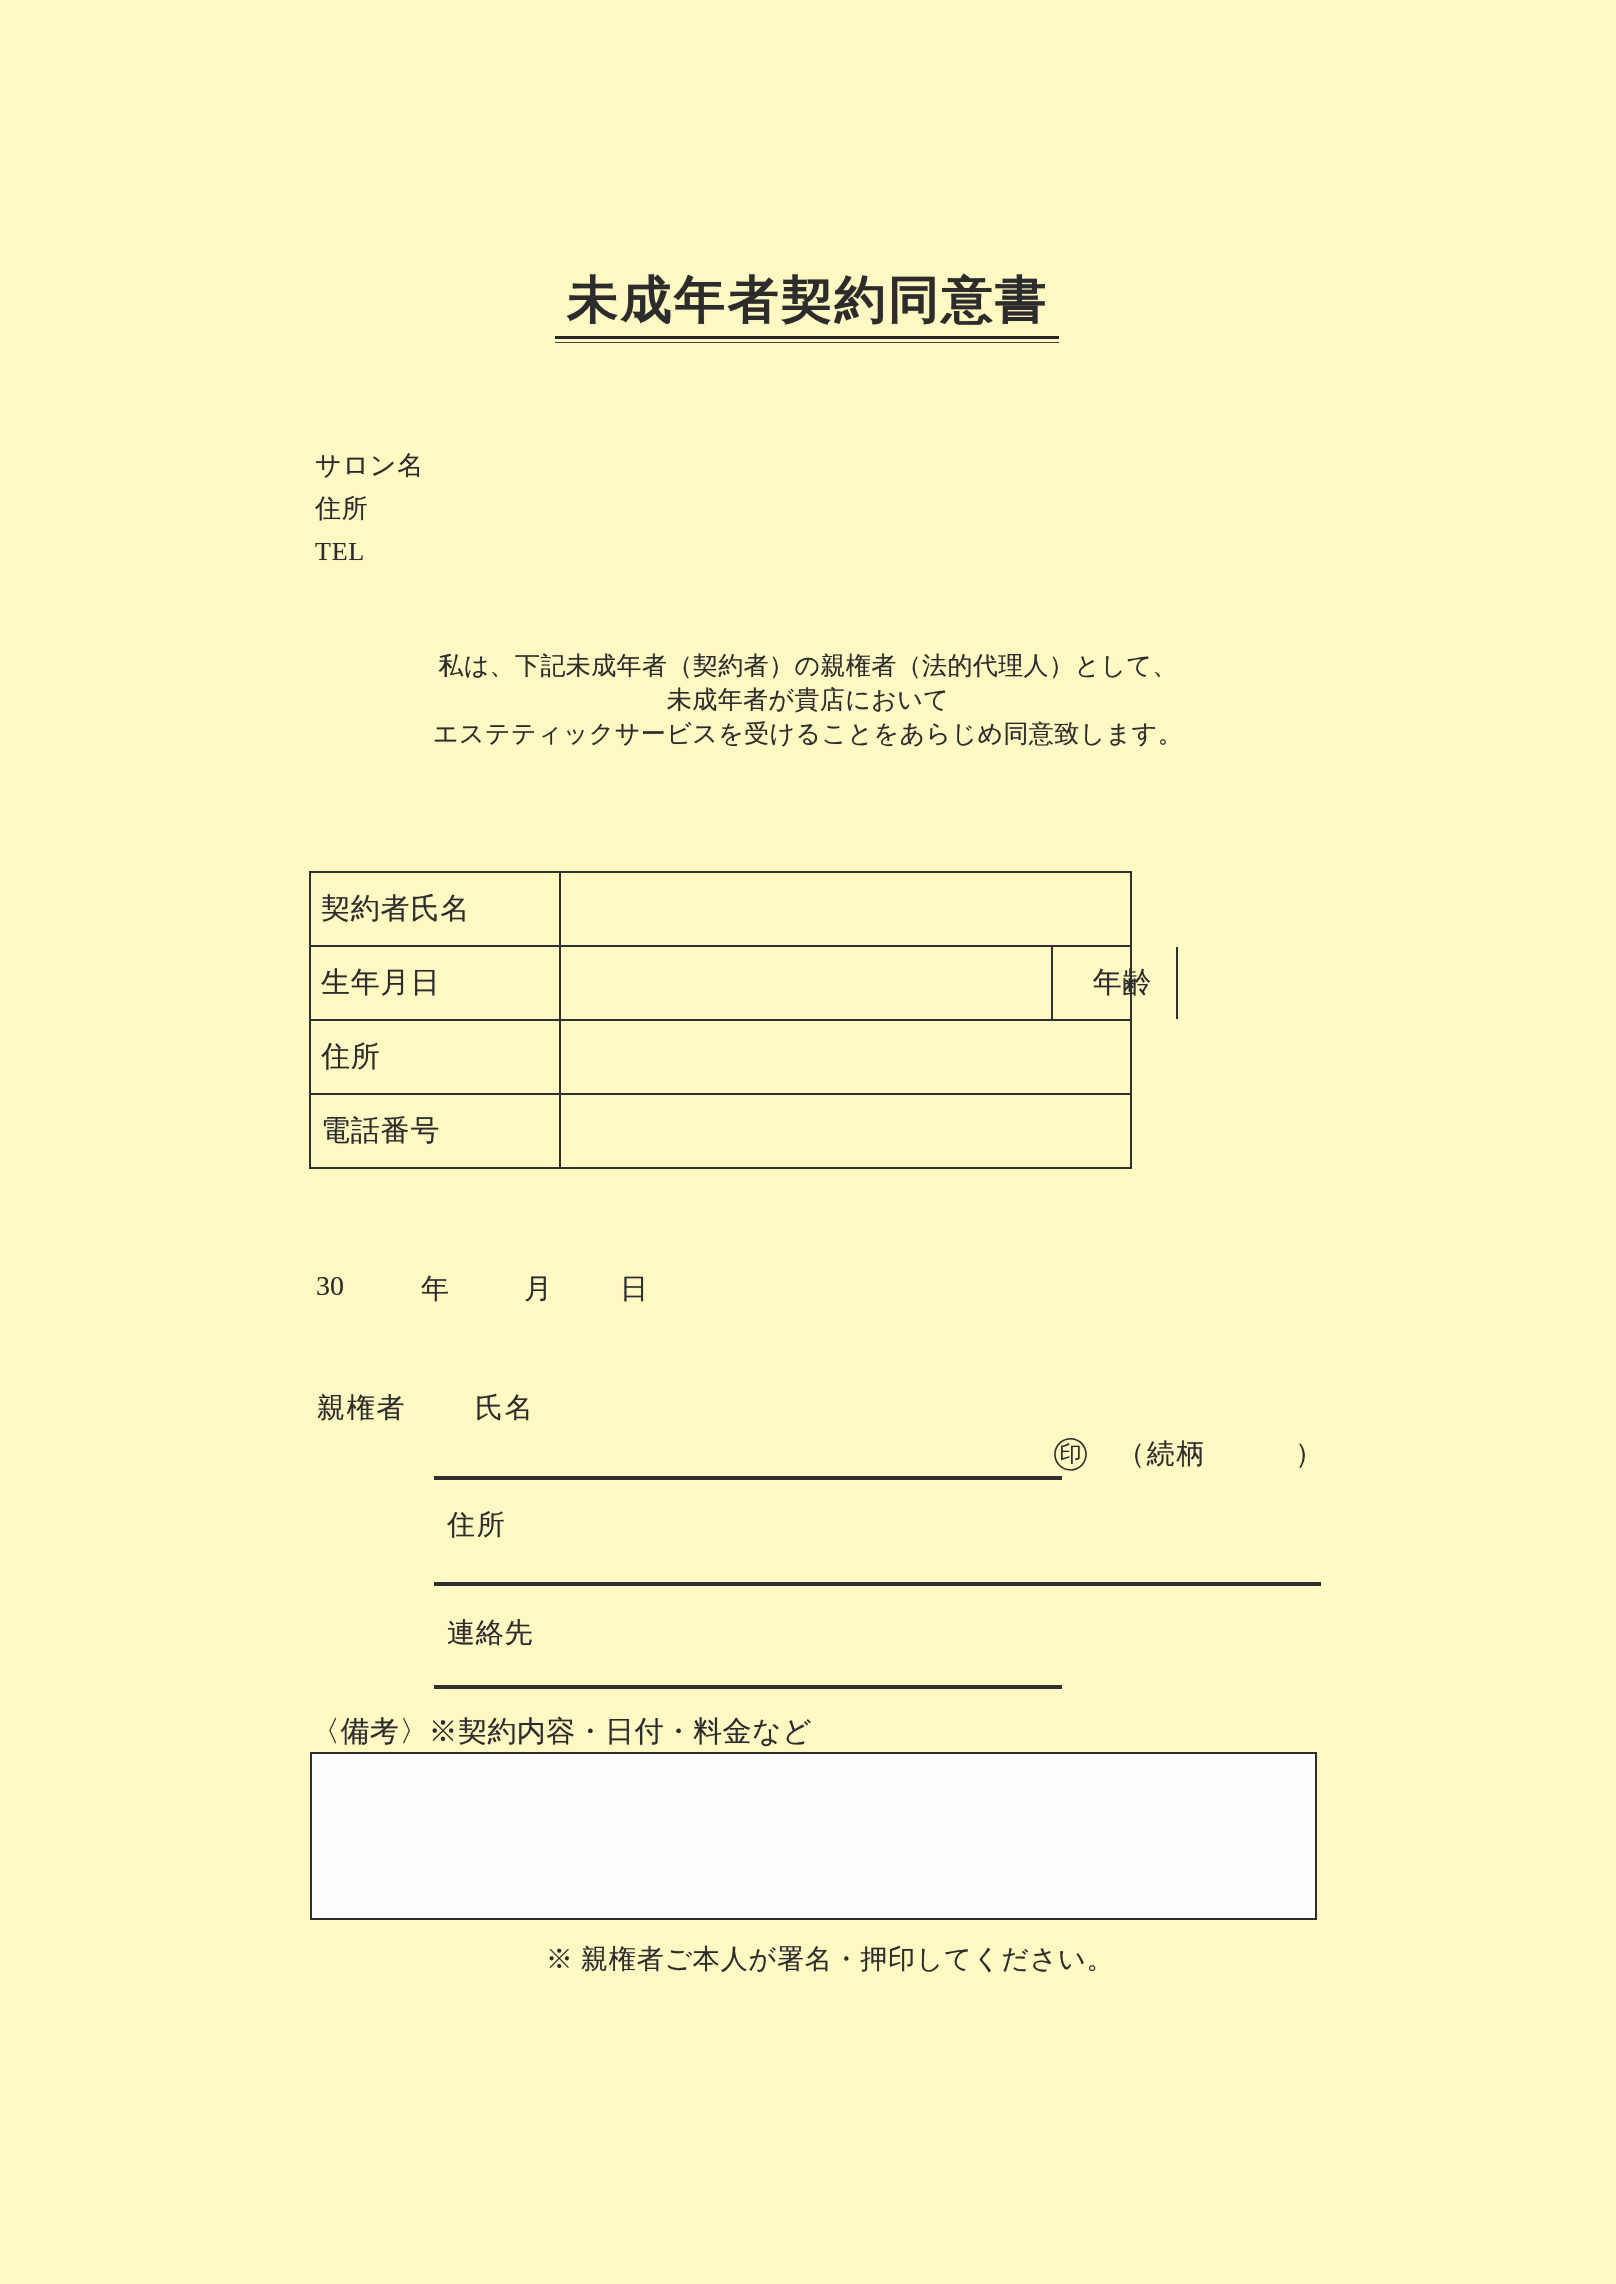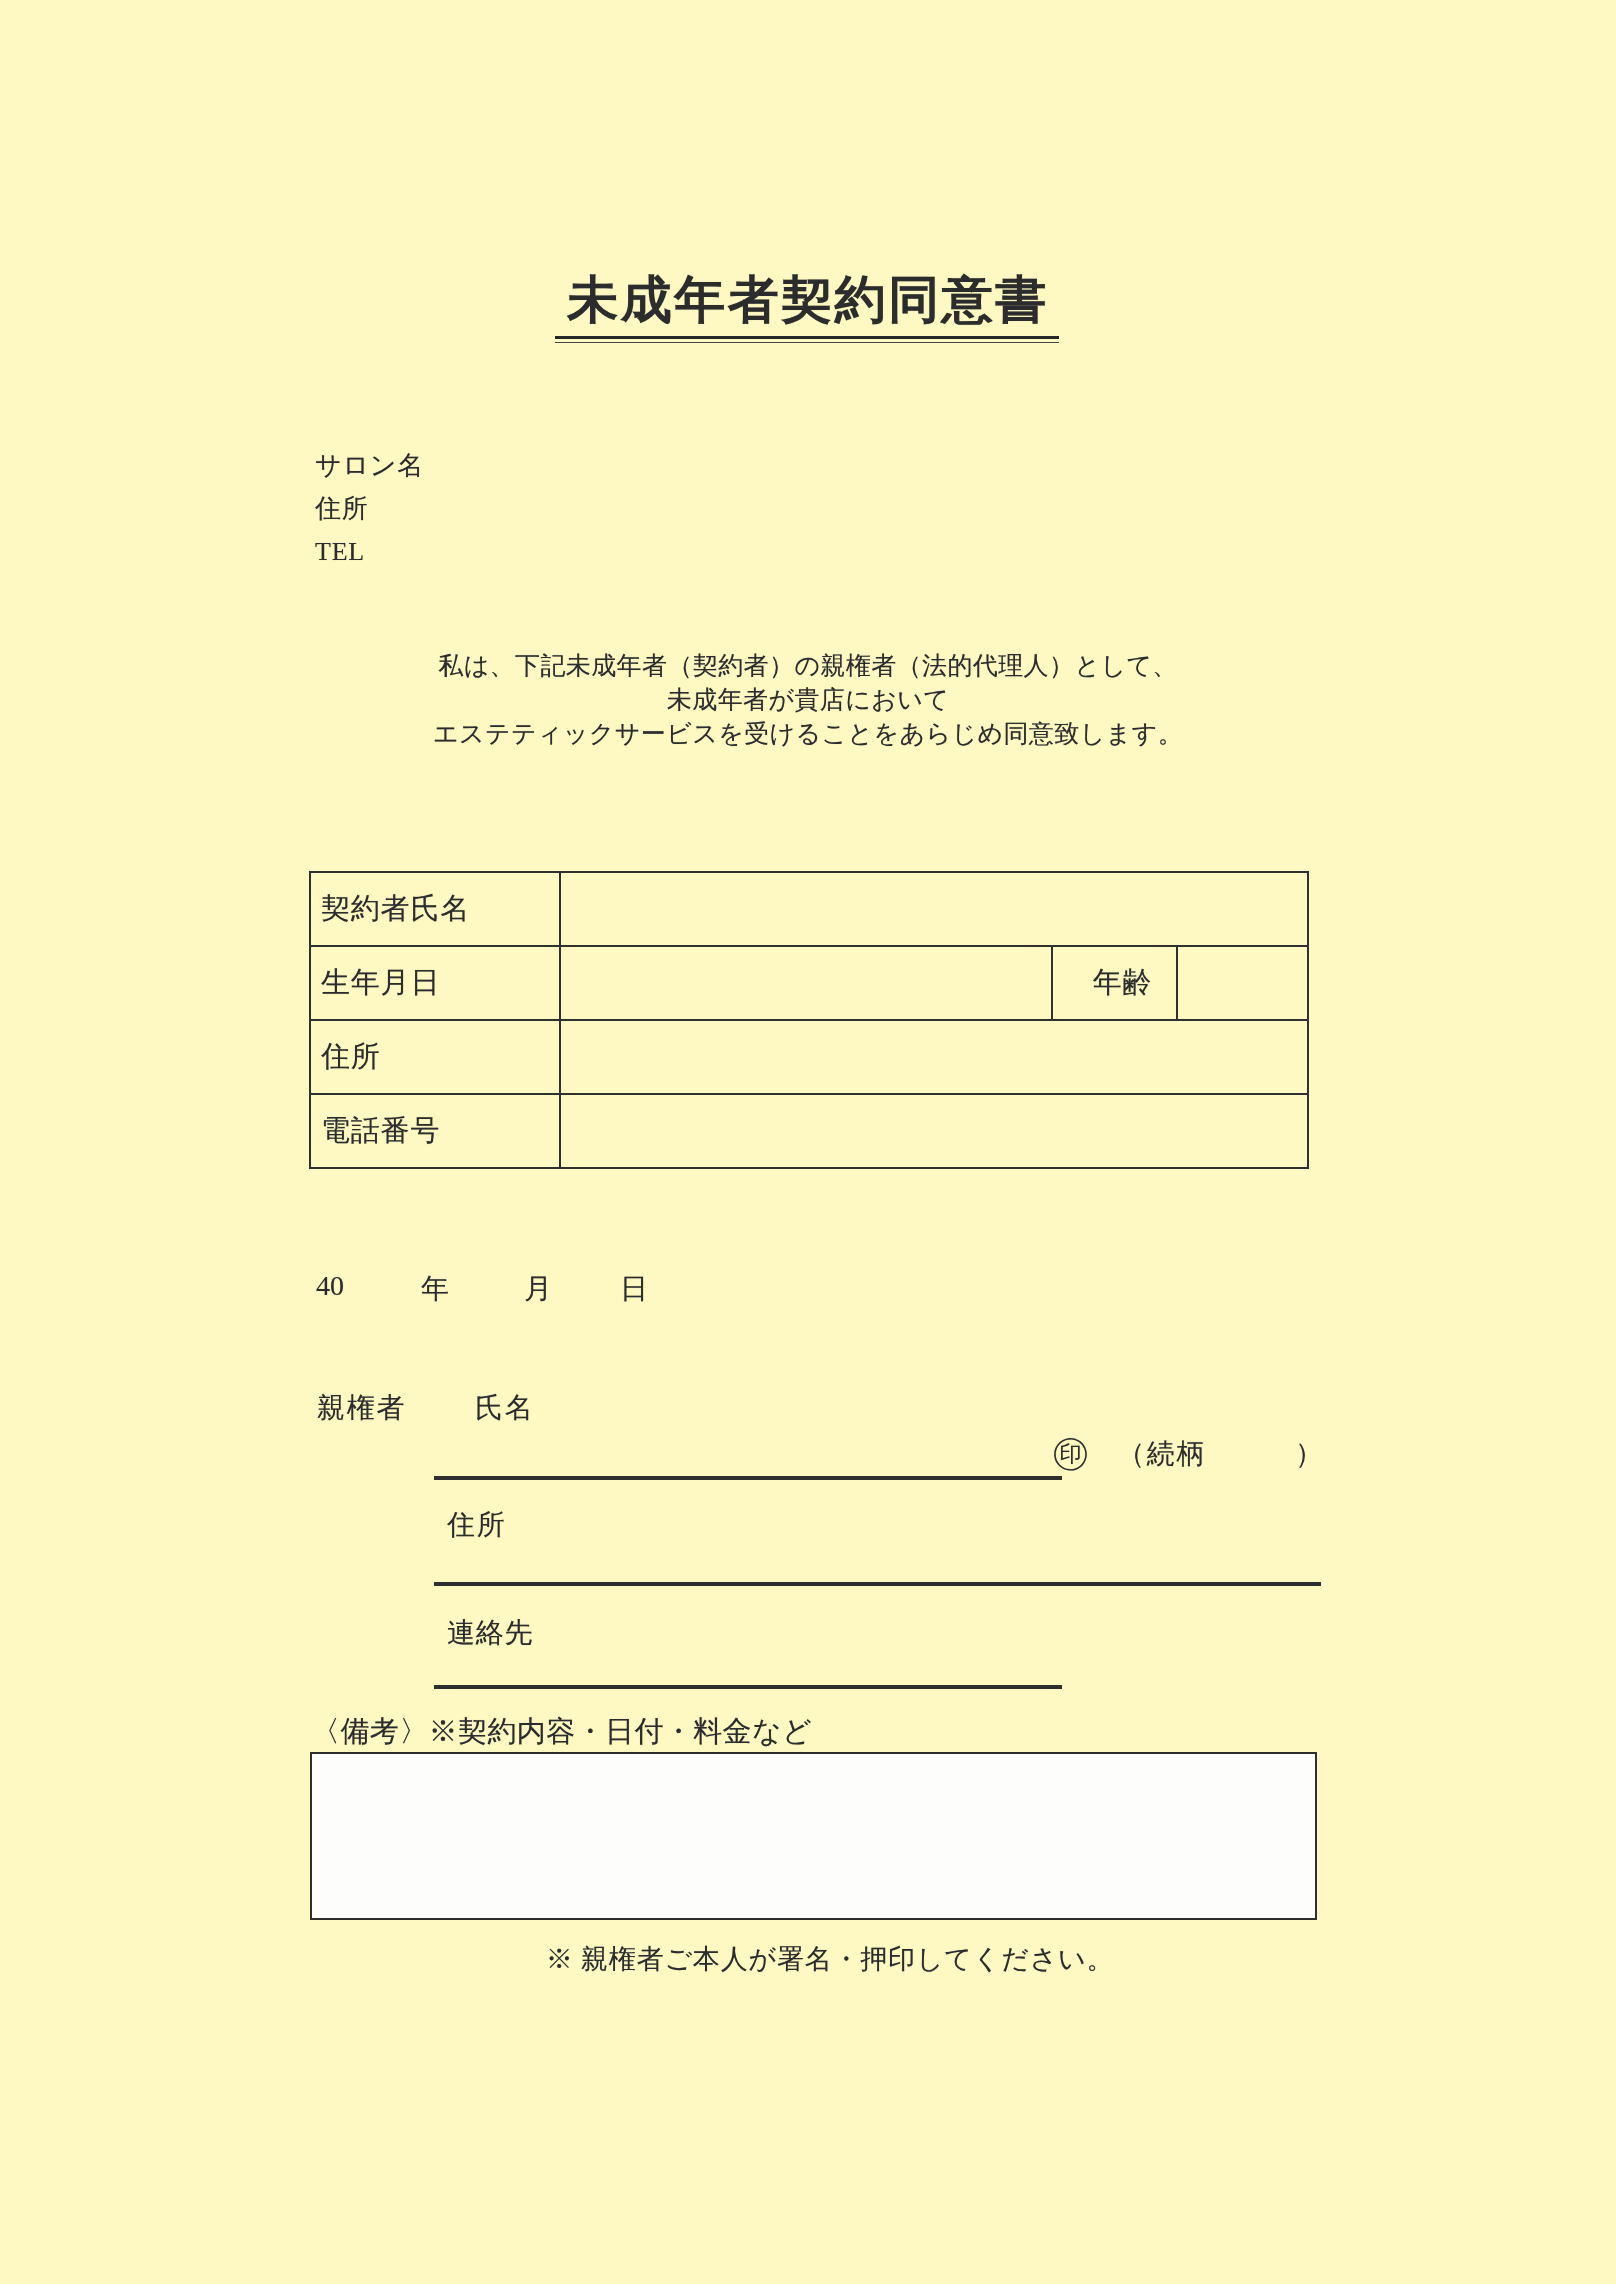--- a/index.html
+++ b/index.html
@@ -61,21 +61,21 @@
     font-size: 25px;
     line-height: 34px;
     letter-spacing: 0.4px;
   }
 
   
   .ctable {
     position: absolute;
     top: 871px;
     left: 309px;
-    width: 1000px;
+    width: 823px;
     height: 298px;
     border: 2.5px solid #303030;
     box-sizing: border-box;
     display: flex;
     flex-direction: column;
   }
   .trow {
     flex: 1;
     display: flex;
     border-top: 2.5px solid #303030;
@@ -217,21 +217,21 @@
       <div class="tcell tlabel">住所</div>
       <div class="tcell tvalue"></div>
     </div>
     <div class="trow">
       <div class="tcell tlabel">電話番号</div>
       <div class="tcell tvalue"></div>
     </div>
   </div>
 
   <div class="dateline">
-    <span class="d20">40</span>
+    <span class="d20">30</span>
     <span class="dy">年</span>
     <span class="dm">月</span>
     <span class="dd">日</span>
   </div>
 
   <span class="glabel guardian">親権者</span>
   <span class="glabel gname">氏名</span>
   <span class="seal">㊞</span>
   <span class="glabel rel">（続柄</span>
   <span class="glabel relclose">）</span>

